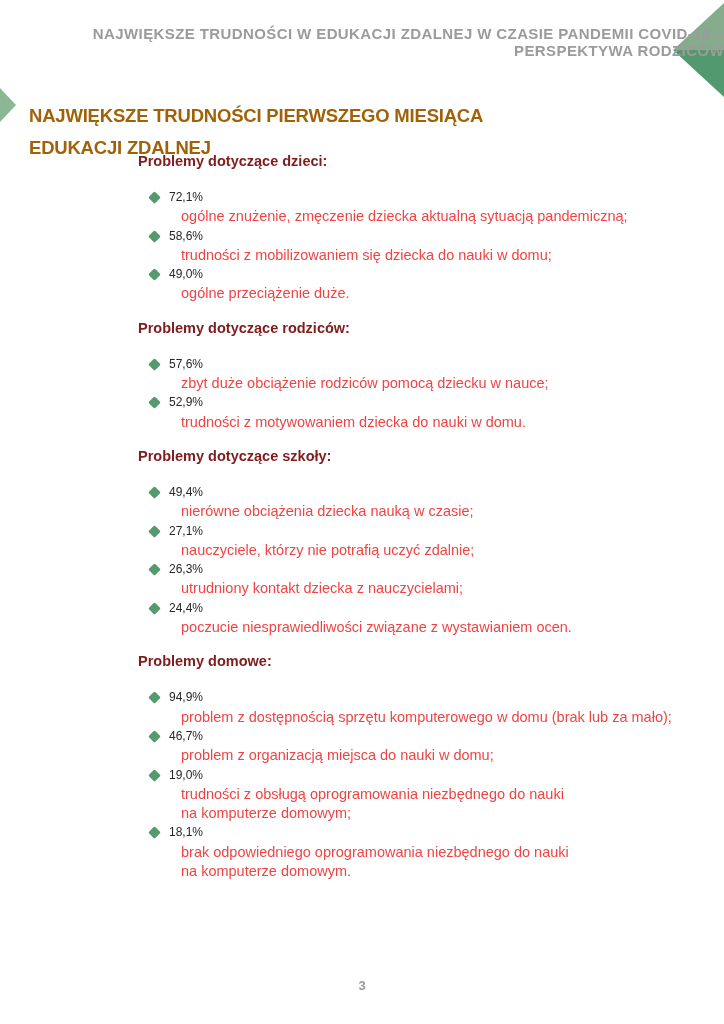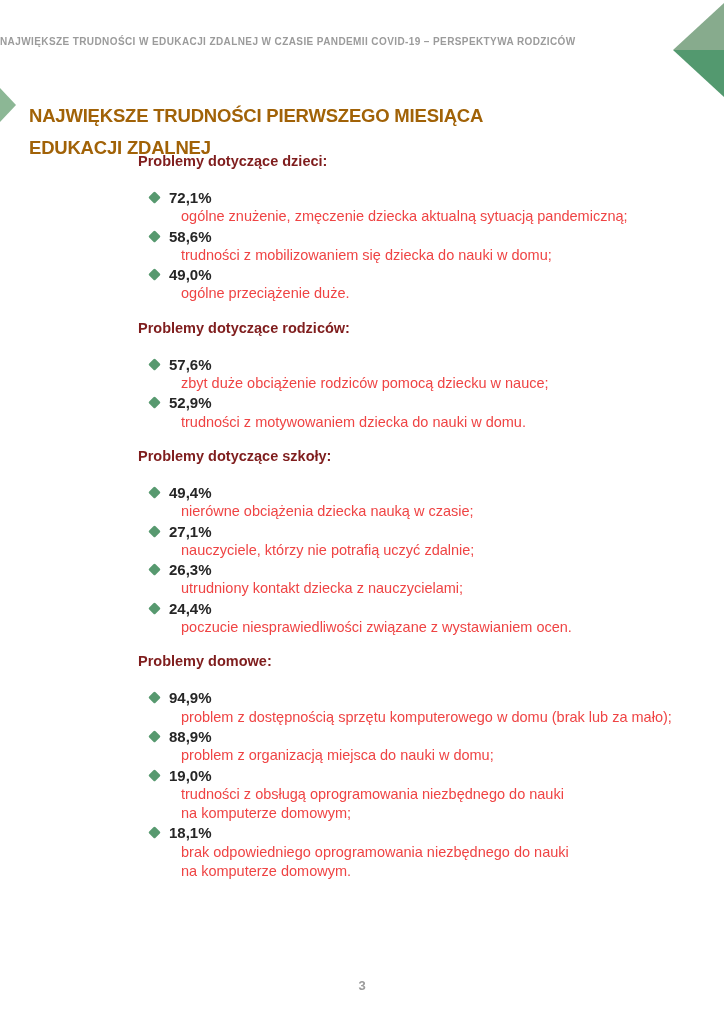--- a/index.html
+++ b/index.html
@@ -42,25 +42,25 @@
     top: 88px;
     width: 16px;
     height: 34px;
     background: #8cb795;
     clip-path: polygon(0 0, 100% 50%, 0 100%);
   }
 
   
   .running-header {
     position: absolute;
-    top: 36px;
+    top: 25px;
     left: 0;
     width: 100%;
-    text-align: left;
-    font-size: 10px;
+    text-align: right;
+    font-size: 15px;
     font-weight: bold;
     letter-spacing: 0.4px;
     color: #9b9b9b;
   }
 
   
   .page-title {
     position: absolute;
     left: 29px;
     top: 100px;
@@ -98,22 +98,22 @@
     position: absolute;
     left: 12px;
     top: 5px;
     width: 9px;
     height: 9px;
     background: #57996f;
     border-radius: 1.5px;
     transform: rotate(45deg);
   }
   .pct {
-    font-size: 15px;
-    font-weight: bold;
+    font-size: 12px;
+    font-weight: normal;
     color: #262626;
   }
   .desc {
     font-size: 14.5px;
     color: #ef4444;
     white-space: pre-line;
     margin-left: 12px;
   }
 
   
@@ -205,21 +205,21 @@
 
     <div class="section">
       <div class="section-heading">Problemy domowe:</div>
       <div class="item">
         <span class="bullet"></span>
         <div class="pct">94,9%</div>
         <div class="desc">problem z dostępnością sprzętu komputerowego w domu (brak lub za mało);</div>
       </div>
       <div class="item">
         <span class="bullet"></span>
-        <div class="pct">88,9%</div>
+        <div class="pct">46,7%</div>
         <div class="desc">problem z organizacją miejsca do nauki w domu;</div>
       </div>
       <div class="item">
         <span class="bullet"></span>
         <div class="pct">19,0%</div>
         <div class="desc">trudności z obsługą oprogramowania niezbędnego do nauki
 na komputerze domowym;</div>
       </div>
       <div class="item">
         <span class="bullet"></span>

